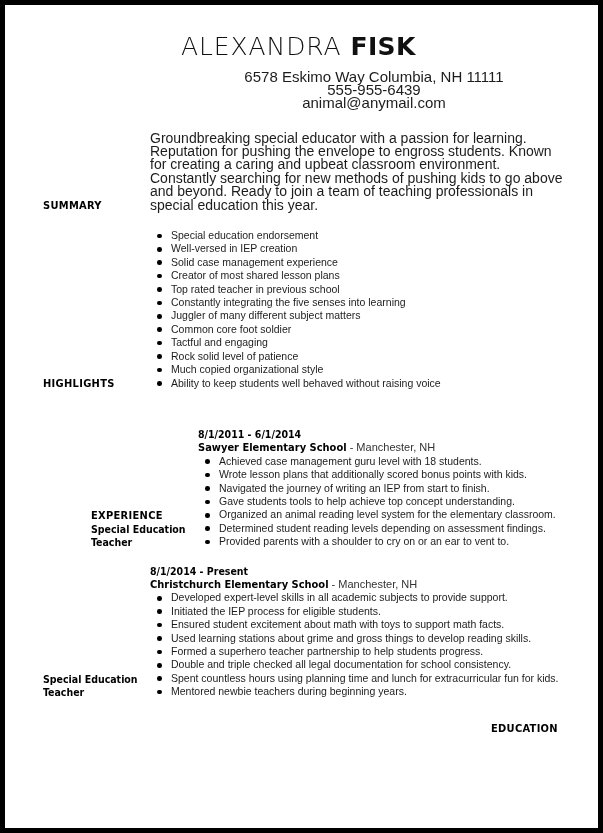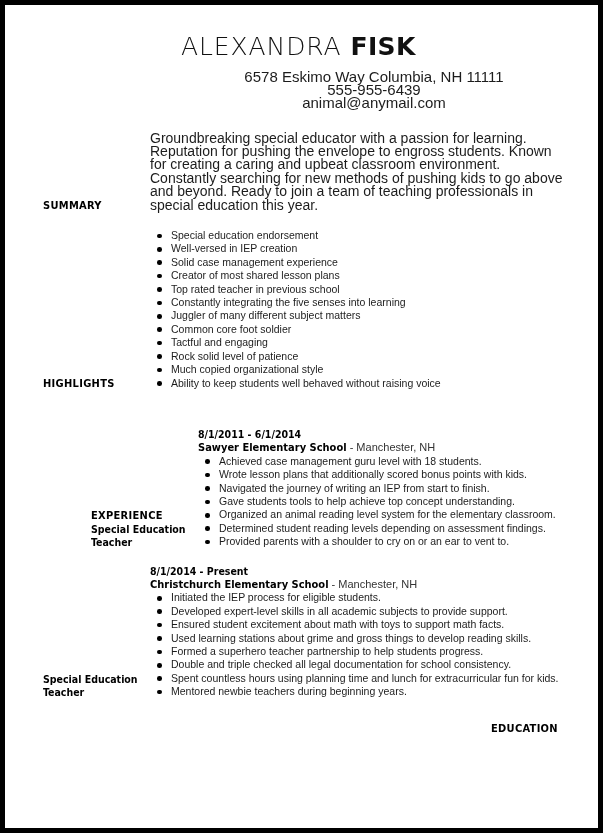--- a/index.html
+++ b/index.html
@@ -231,22 +231,22 @@
       <div class="col-left">
         <div class="job-title">
           <div>Special Education</div>
           <div>Teacher</div>
         </div>
       </div>
       <div class="col-right">
         <div class="job-dates">8/1/2014 - Present</div>
         <div class="job-company"><span class="co">Christchurch Elementary School</span><span class="loc"> - Manchester, NH</span></div>
         <ul class="bullets job-bullets" id="job-1-bullets">
+            <li>Developed expert-level skills in all academic subjects to provide support.</li>
             <li>Initiated the IEP process for eligible students.</li>
-            <li>Developed expert-level skills in all academic subjects to provide support.</li>
             <li>Ensured student excitement about math with toys to support math facts.</li>
             <li>Used learning stations about grime and gross things to develop reading skills.</li>
             <li>Formed a superhero teacher partnership to help students progress.</li>
             <li>Double and triple checked all legal documentation for school consistency.</li>
             <li>Spent countless hours using planning time and lunch for extracurricular fun for kids.</li>
             <li>Mentored newbie teachers during beginning years.</li>
           </ul>
       </div>
     </div>
 

